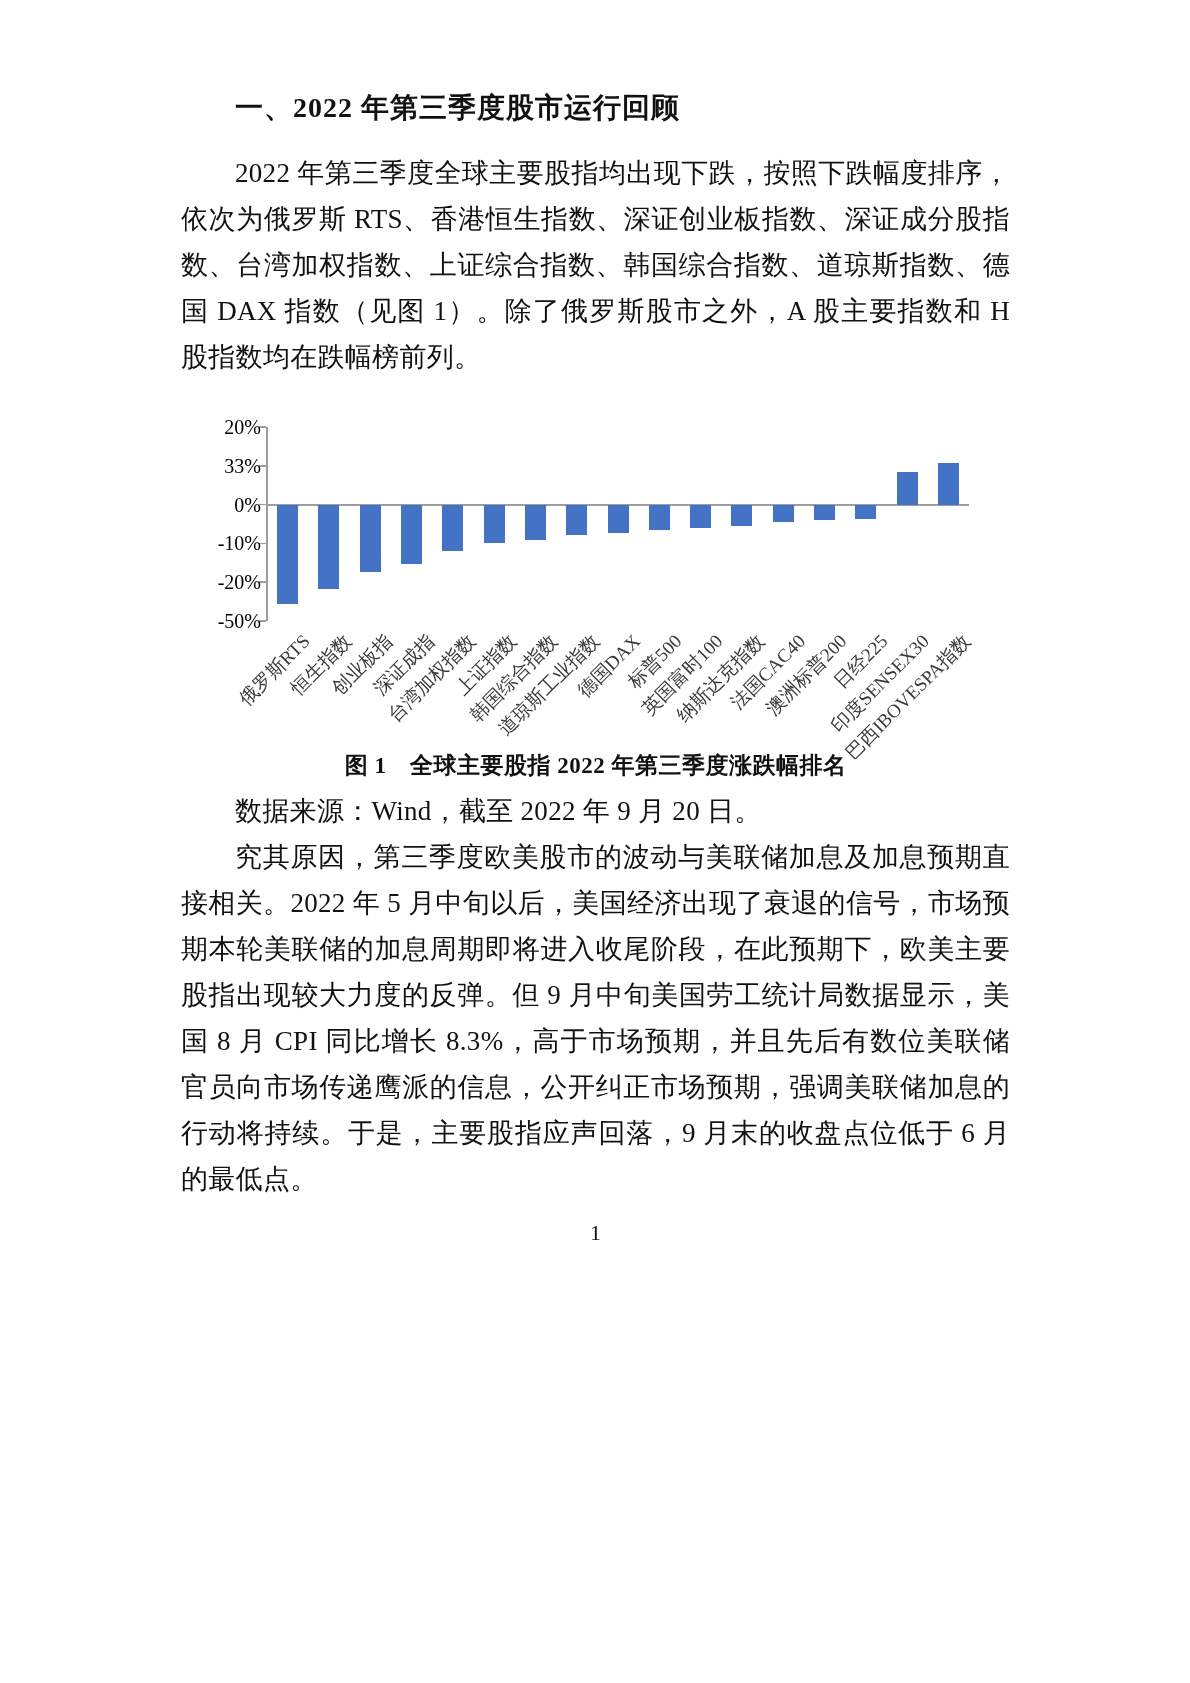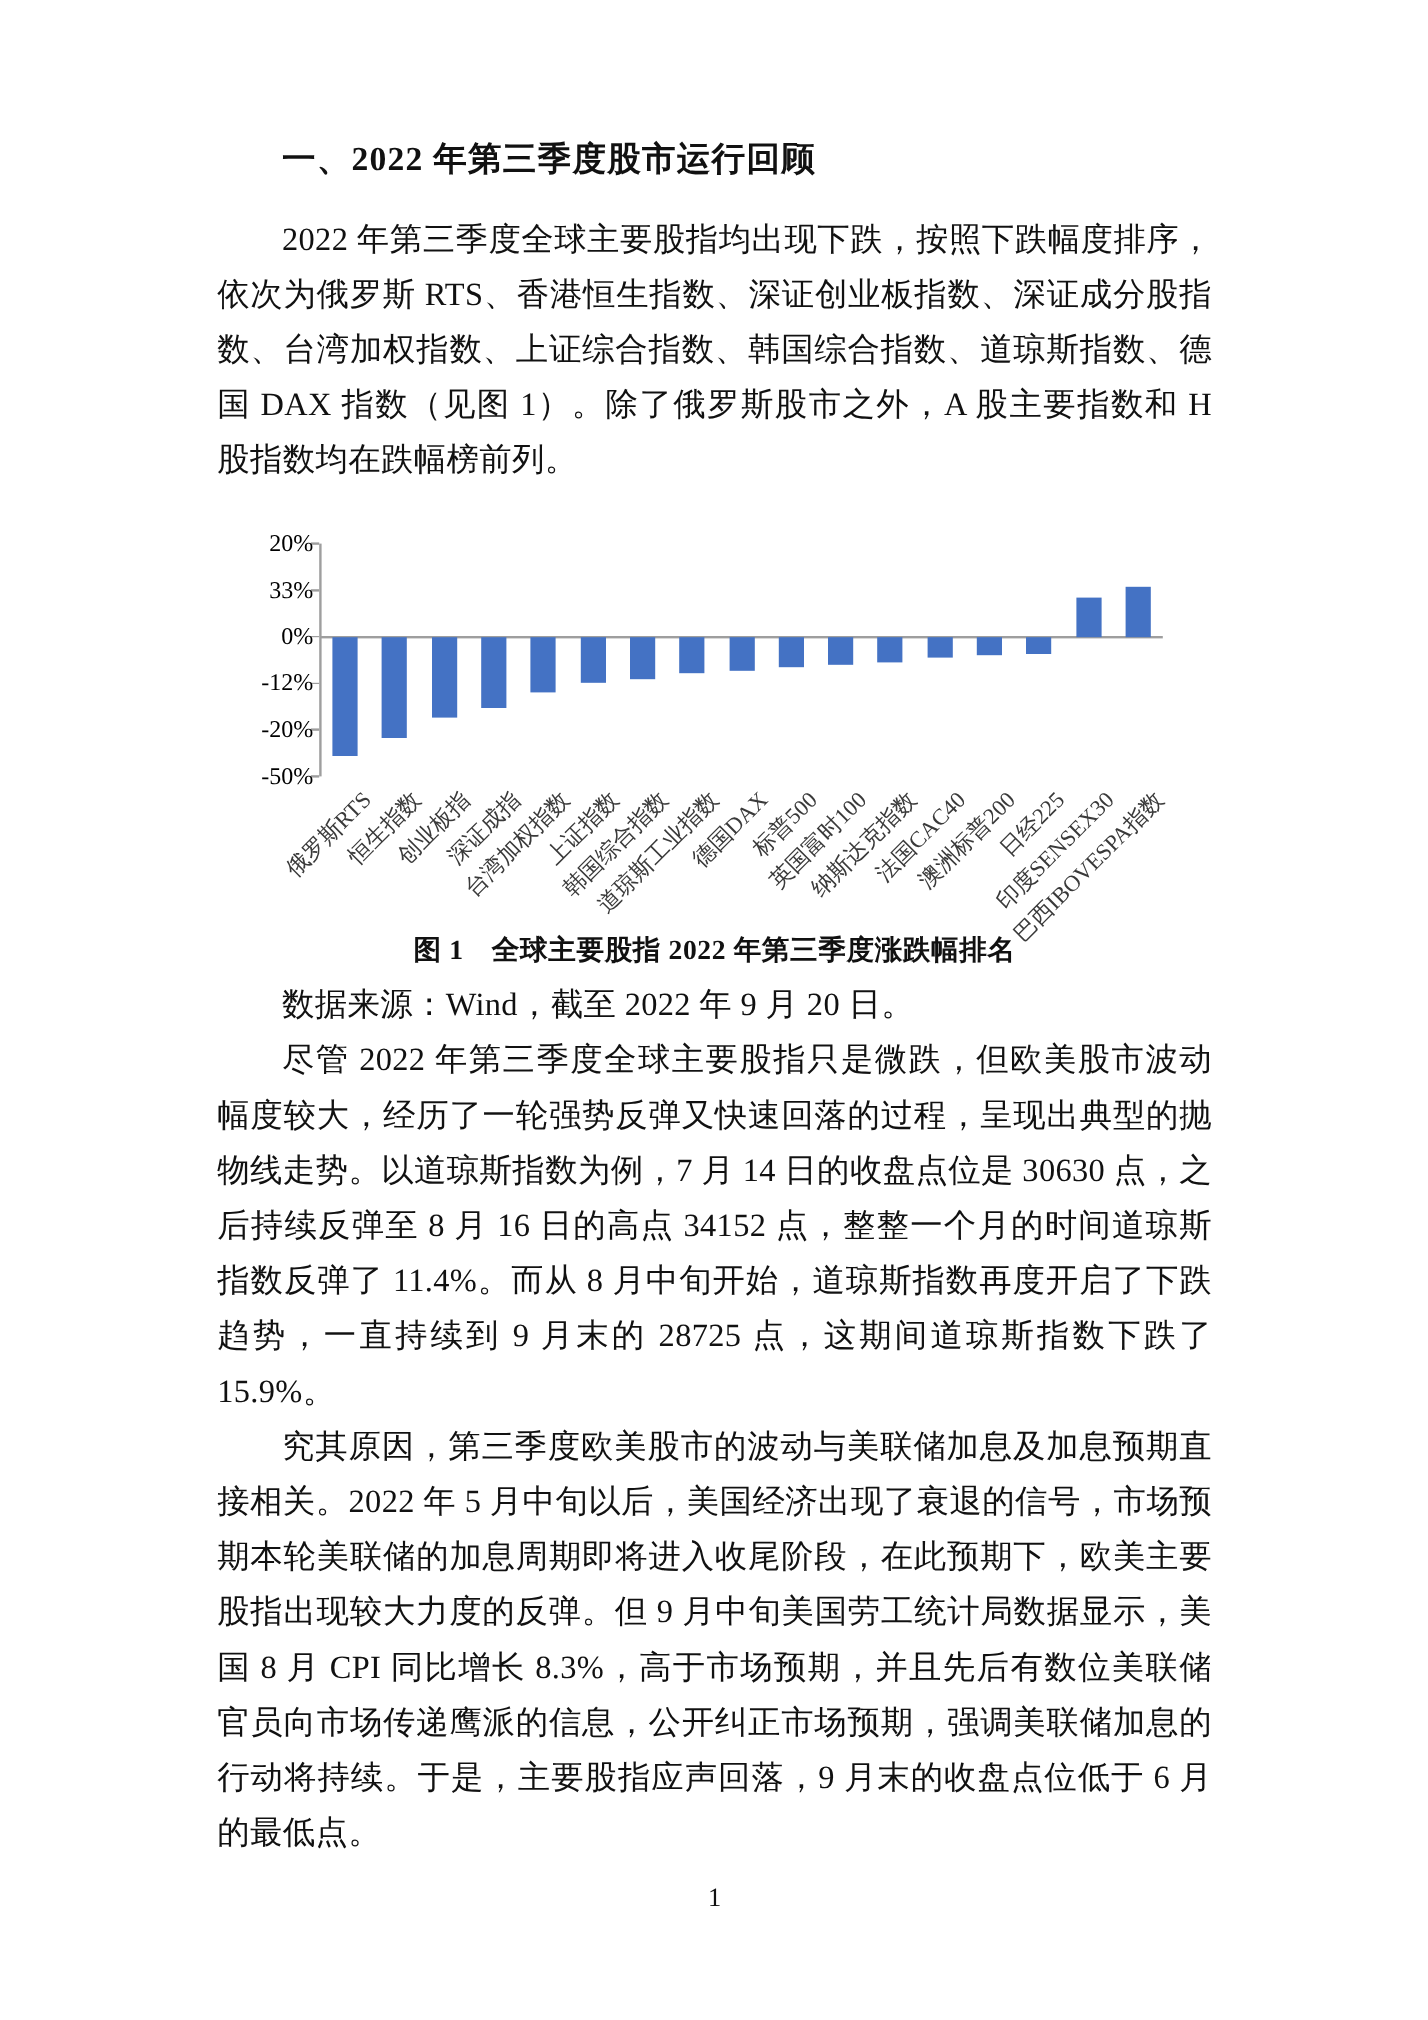--- a/index.html
+++ b/index.html
@@ -4,21 +4,21 @@
 <style>
   html,body{margin:0;padding:0;background:#ffffff;}
   .page{
     position:relative;
     width:1190px;height:1683px;
     margin:0 auto;
     background:#ffffff;
     font-family:"Liberation Serif","DejaVu Serif",serif;
     color:#111111;
     box-sizing:border-box;
-    padding:116px 180px 0 181px;
+    padding:90px 180px 0 181px;
     overflow:hidden;
   }
   .sec-title{
     font-size:28px;line-height:36px;font-weight:bold;
     margin:0 0 0 54px;letter-spacing:1px;
   }
   .sub-title{
     font-size:27px;line-height:36px;font-weight:bold;
     margin:28px 0 0 54px;letter-spacing:0.5px;
   }
@@ -80,21 +80,21 @@
     <div class="plot" id="plot">
         <div class="y-axis-line" style="background: rgb(158, 158, 158);"></div>
         <div class="zero-line" style="top: 76.6px; background: rgb(158, 158, 158);"></div>
         <div class="y-tick-mark" style="top: -0.75px; background: rgb(158, 158, 158);"></div>
         <div class="y-tick-label" style="top: -11px;">20%</div>
         <div class="y-tick-mark" style="top: 38.05px; background: rgb(158, 158, 158);"></div>
         <div class="y-tick-label" style="top: 27.8px;">33%</div>
         <div class="y-tick-mark" style="top: 76.85px; background: rgb(158, 158, 158);"></div>
         <div class="y-tick-label" style="top: 66.6px;">0%</div>
         <div class="y-tick-mark" style="top: 115.65px; background: rgb(158, 158, 158);"></div>
-        <div class="y-tick-label" style="top: 105.4px;">-12%</div>
+        <div class="y-tick-label" style="top: 105.4px;">-10%</div>
         <div class="y-tick-mark" style="top: 154.45px; background: rgb(158, 158, 158);"></div>
         <div class="y-tick-label" style="top: 144.2px;">-20%</div>
         <div class="y-tick-mark" style="top: 193.25px; background: rgb(158, 158, 158);"></div>
         <div class="y-tick-label" style="top: 183px;">-50%</div>
         <div class="bar" title="俄罗斯RTS -25.5%" style="left: 10.1471px; width: 21px; background: rgb(68, 114, 196); top: 77.6px; height: 98.94px;"></div>
         <div class="x-tick-label" style="top: 204px; right: 669.353px; transform: rotate(-45deg);">俄罗斯RTS</div>
         <div class="bar" title="恒生指数 -21.8%" style="left: 51.4412px; width: 21px; background: rgb(68, 114, 196); top: 77.6px; height: 84.584px;"></div>
         <div class="x-tick-label" style="top: 204px; right: 628.059px; transform: rotate(-45deg);">恒生指数</div>
         <div class="bar" title="创业板指 -17.4%" style="left: 92.7353px; width: 21px; background: rgb(68, 114, 196); top: 77.6px; height: 67.512px;"></div>
         <div class="x-tick-label" style="top: 204px; right: 586.765px; transform: rotate(-45deg);">创业板指</div>
@@ -126,19 +126,18 @@
         <div class="x-tick-label" style="top: 204px; right: 49.9412px; transform: rotate(-45deg);">印度SENSEX30</div>
         <div class="bar" title="巴西IBOVESPA指数 10.6%" style="left: 670.853px; width: 21px; background: rgb(68, 114, 196); top: 36.472px; height: 41.128px;"></div>
         <div class="x-tick-label" style="top: 204px; right: 8.64706px; transform: rotate(-45deg);">巴西IBOVESPA指数</div>
       </div>
   </div>
 
   <p class="fig-caption">图 1　全球主要股指 2022 年第三季度涨跌幅排名</p>
 
   <p class="para source-note">数据来源：Wind，截至 2022 年 9 月 20 日。</p>
 
-  <p class="para">尽管 2022 年第三季度全球主要股指只是微跌，但欧美股市波动幅度较大，经历了一轮强势反弹又快速回落的过程，呈现出典型的抛物线走势。以道琼斯指数为例，7 月 14 日的收盘点位是 30630 点，之后持续反弹至 8 月 16 日的高点 34152 点，整整一个月的时间道琼斯指数反弹了 11.4%。而从 8 月中旬开始，道琼斯指数再度开启了下跌趋势，一直持续到 9 月末的 28725 点，这期间道琼斯指数下跌了 15.9%。</p>
 
   <p class="para">究其原因，第三季度欧美股市的波动与美联储加息及加息预期直接相关。2022 年 5 月中旬以后，美国经济出现了衰退的信号，市场预期本轮美联储的加息周期即将进入收尾阶段，在此预期下，欧美主要股指出现较大力度的反弹。但 9 月中旬美国劳工统计局数据显示，美国 8 月 CPI 同比增长 8.3%，高于市场预期，并且先后有数位美联储官员向市场传递鹰派的信息，公开纠正市场预期，强调美联储加息的行动将持续。于是，主要股指应声回落，9 月末的收盘点位低于 6 月的最低点。</p>
 
   <div class="page-num">1</div>
 
 </div>
 
 </body></html>

